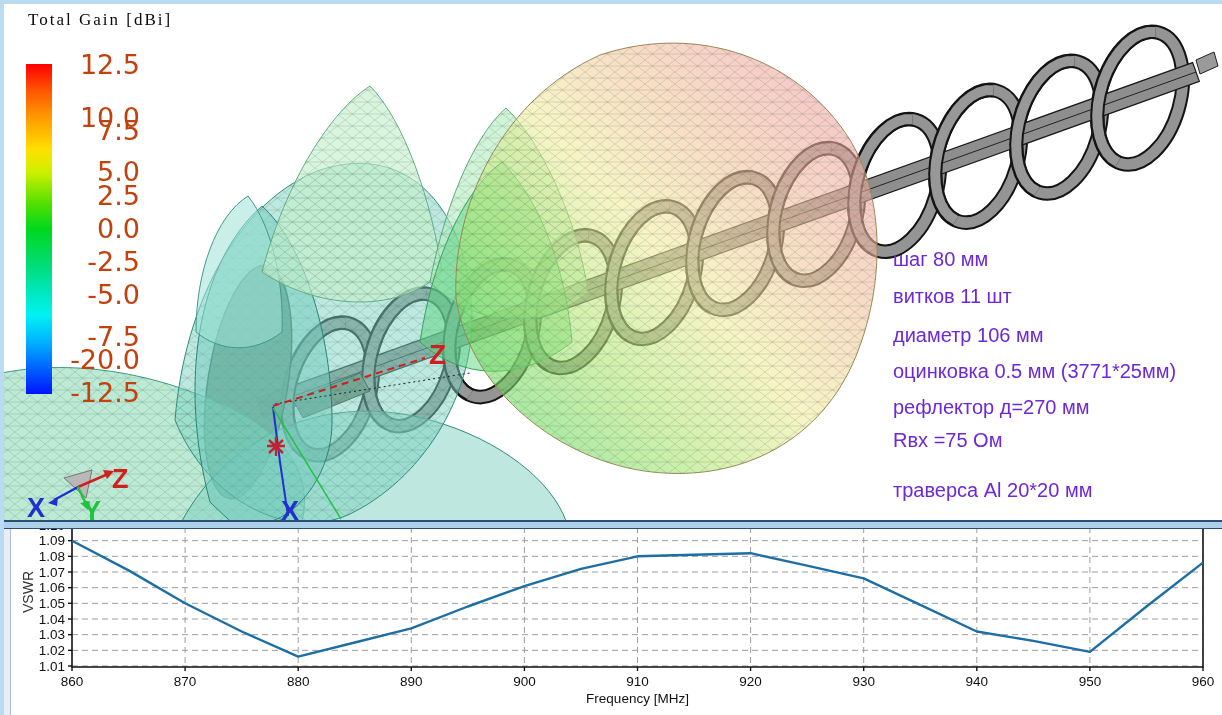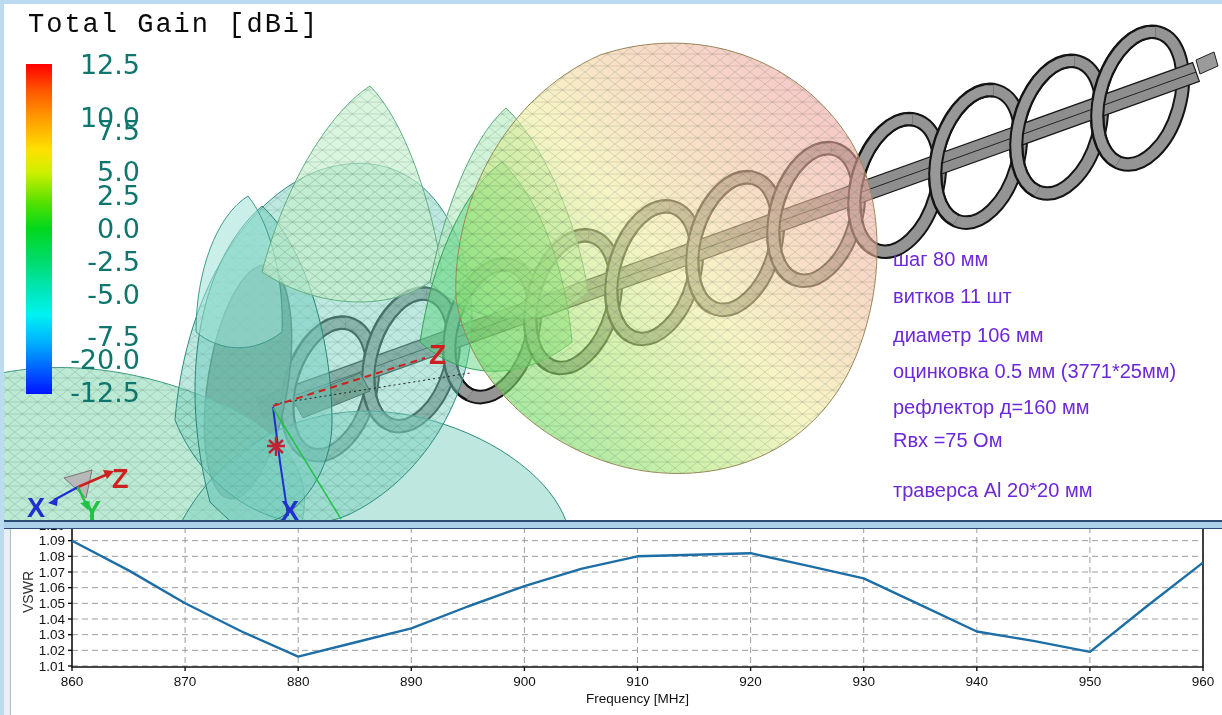--- a/index.html
+++ b/index.html
@@ -8,29 +8,29 @@
     background:#ffffff;font-family:"Liberation Sans",sans-serif;
   }
   
   .frame-top{position:absolute;left:0;top:0;width:1222px;height:4px;background:#badbf0;}
   .frame-left{position:absolute;left:0;top:0;width:4px;height:715px;background:#badbf0;}
   
   #scene-svg{position:absolute;left:0;top:0;}
   
   #legend-title{
     position:absolute;left:28px;top:10px;width:320px;
-    font-family:Liberation Mono, monospace;font-size:27px;color:#0a0a0a;letter-spacing:2px;
+    font-family:Liberation Serif, serif;font-size:17px;color:#0a0a0a;letter-spacing:2px;
   }
   #colorbar{
     position:absolute;left:26px;top:64px;width:26px;height:330px;
   }
   #colorbar-labels{position:absolute;left:45px;top:65px;width:95px;height:330px;}
   .cb-label{
     position:absolute;right:0;width:95px;height:32px;line-height:32px;text-align:right;
-    font-family:"DejaVu Sans",sans-serif;font-size:27px;color:#0f766e;
+    font-family:"DejaVu Sans",sans-serif;font-size:27px;color:#c2410c;
   }
   
   .anno{
     position:absolute;left:893px;width:330px;height:24px;
     font-family:"Liberation Sans",sans-serif;font-size:20px;color:#6d28d9;white-space:nowrap;
   }
   
   #splitter{
     position:absolute;left:0;top:520px;width:1222px;height:6px;
     background:#abd0ea;border-top:2px solid #2e4d74;border-bottom:1px solid #2e4d74;
@@ -177,21 +177,21 @@
     <div class="cb-label" style="top: 213.6px;">-5.0</div>
     <div class="cb-label" style="top: 256px;">-7.5</div>
     <div class="cb-label" style="top: 279.2px;">-20.0</div>
     <div class="cb-label" style="top: 312px;">-12.5</div>
   </div>
 
 <div class="anno" style="top:248px">шаг  80 мм</div>
 <div class="anno" style="top:285px">витков  11 шт</div>
 <div class="anno" style="top:324px">диаметр 106 мм</div>
 <div class="anno" style="top:360px">оцинковка 0.5 мм (3771*25мм)</div>
-<div class="anno" style="top:396px">рефлектор д=160 мм</div>
+<div class="anno" style="top:396px">рефлектор д=270 мм</div>
 <div class="anno" style="top:429px">Rвх =75 Ом</div>
 <div class="anno" style="top:479px">траверса Al 20*20 мм</div>
 
 <svg id="chart-svg" width="1222" height="194" viewBox="0 0 1222 194">
     <rect x="72" y="8" width="1131" height="138" fill="#ffffff"></rect>
     <line x1="72" y1="145" x2="1203" y2="145" stroke="#9d9d9d" stroke-width="1" stroke-dasharray="6 4"></line>
     <line x1="72" y1="129.33333333333334" x2="1203" y2="129.33333333333334" stroke="#9d9d9d" stroke-width="1" stroke-dasharray="6 4"></line>
     <line x1="72" y1="113.66666666666667" x2="1203" y2="113.66666666666667" stroke="#9d9d9d" stroke-width="1" stroke-dasharray="6 4"></line>
     <line x1="72" y1="98" x2="1203" y2="98" stroke="#9d9d9d" stroke-width="1" stroke-dasharray="6 4"></line>
     <line x1="72" y1="82.33333333333334" x2="1203" y2="82.33333333333334" stroke="#9d9d9d" stroke-width="1" stroke-dasharray="6 4"></line>

